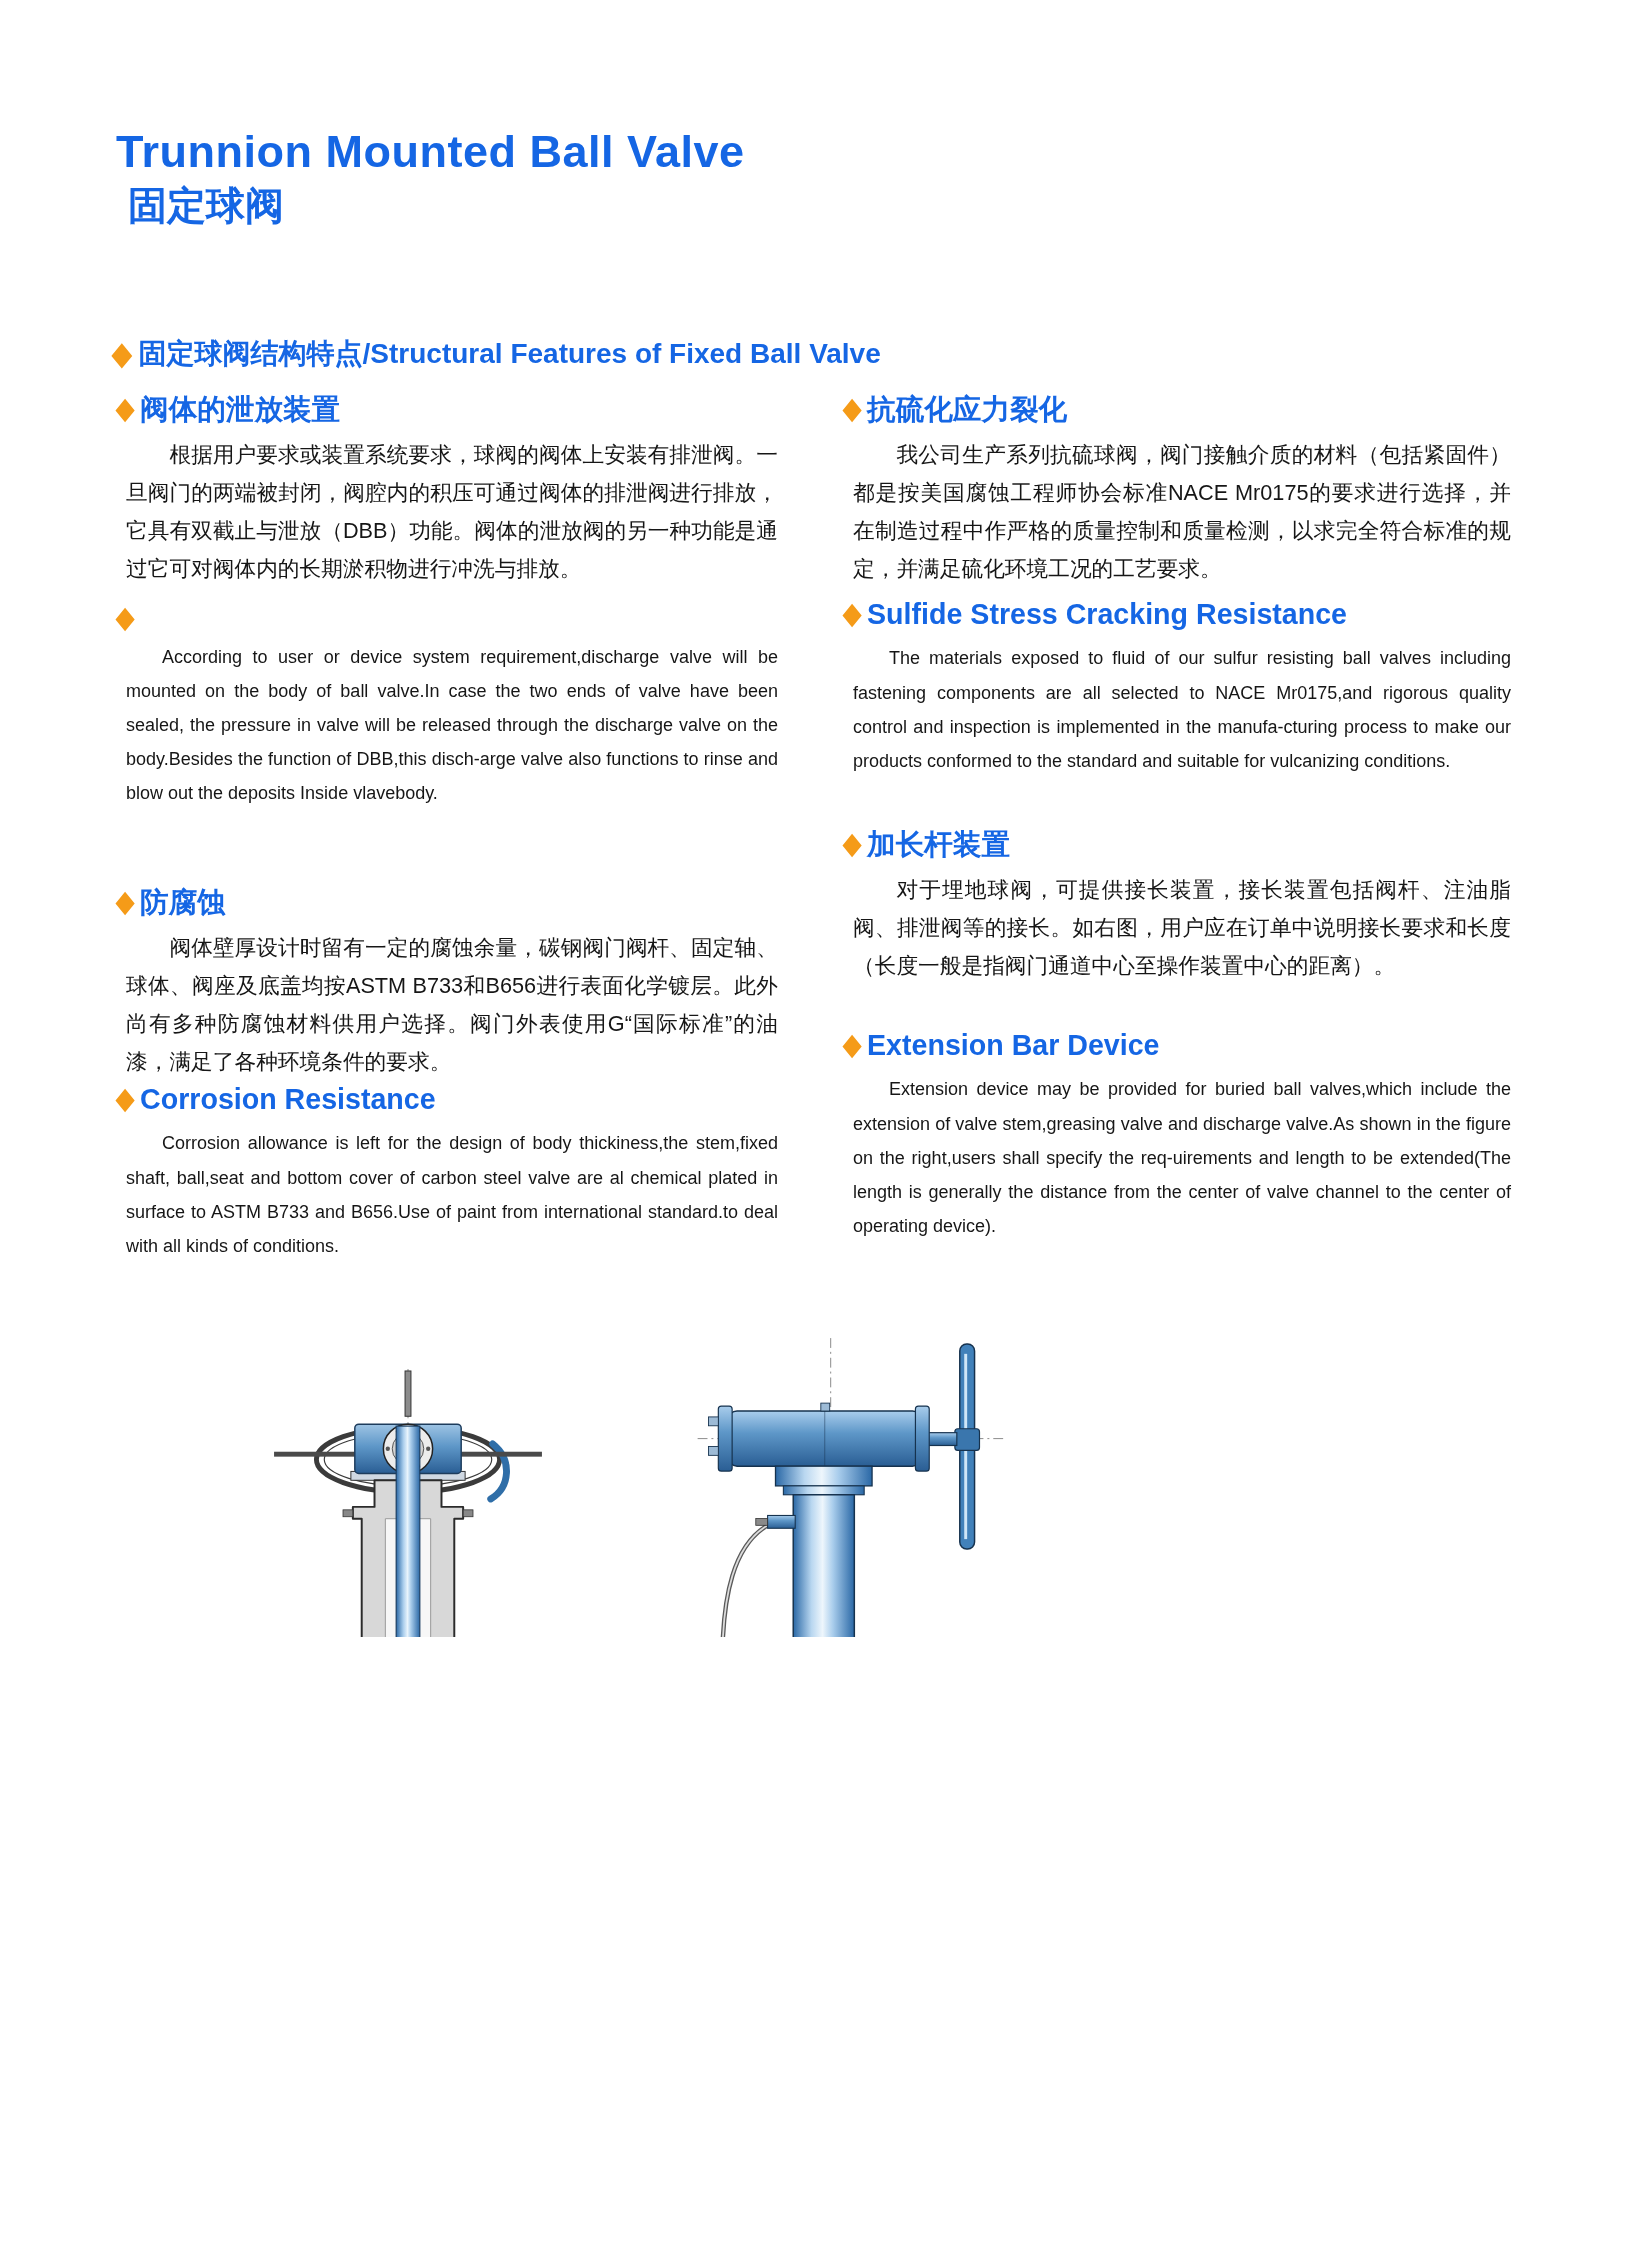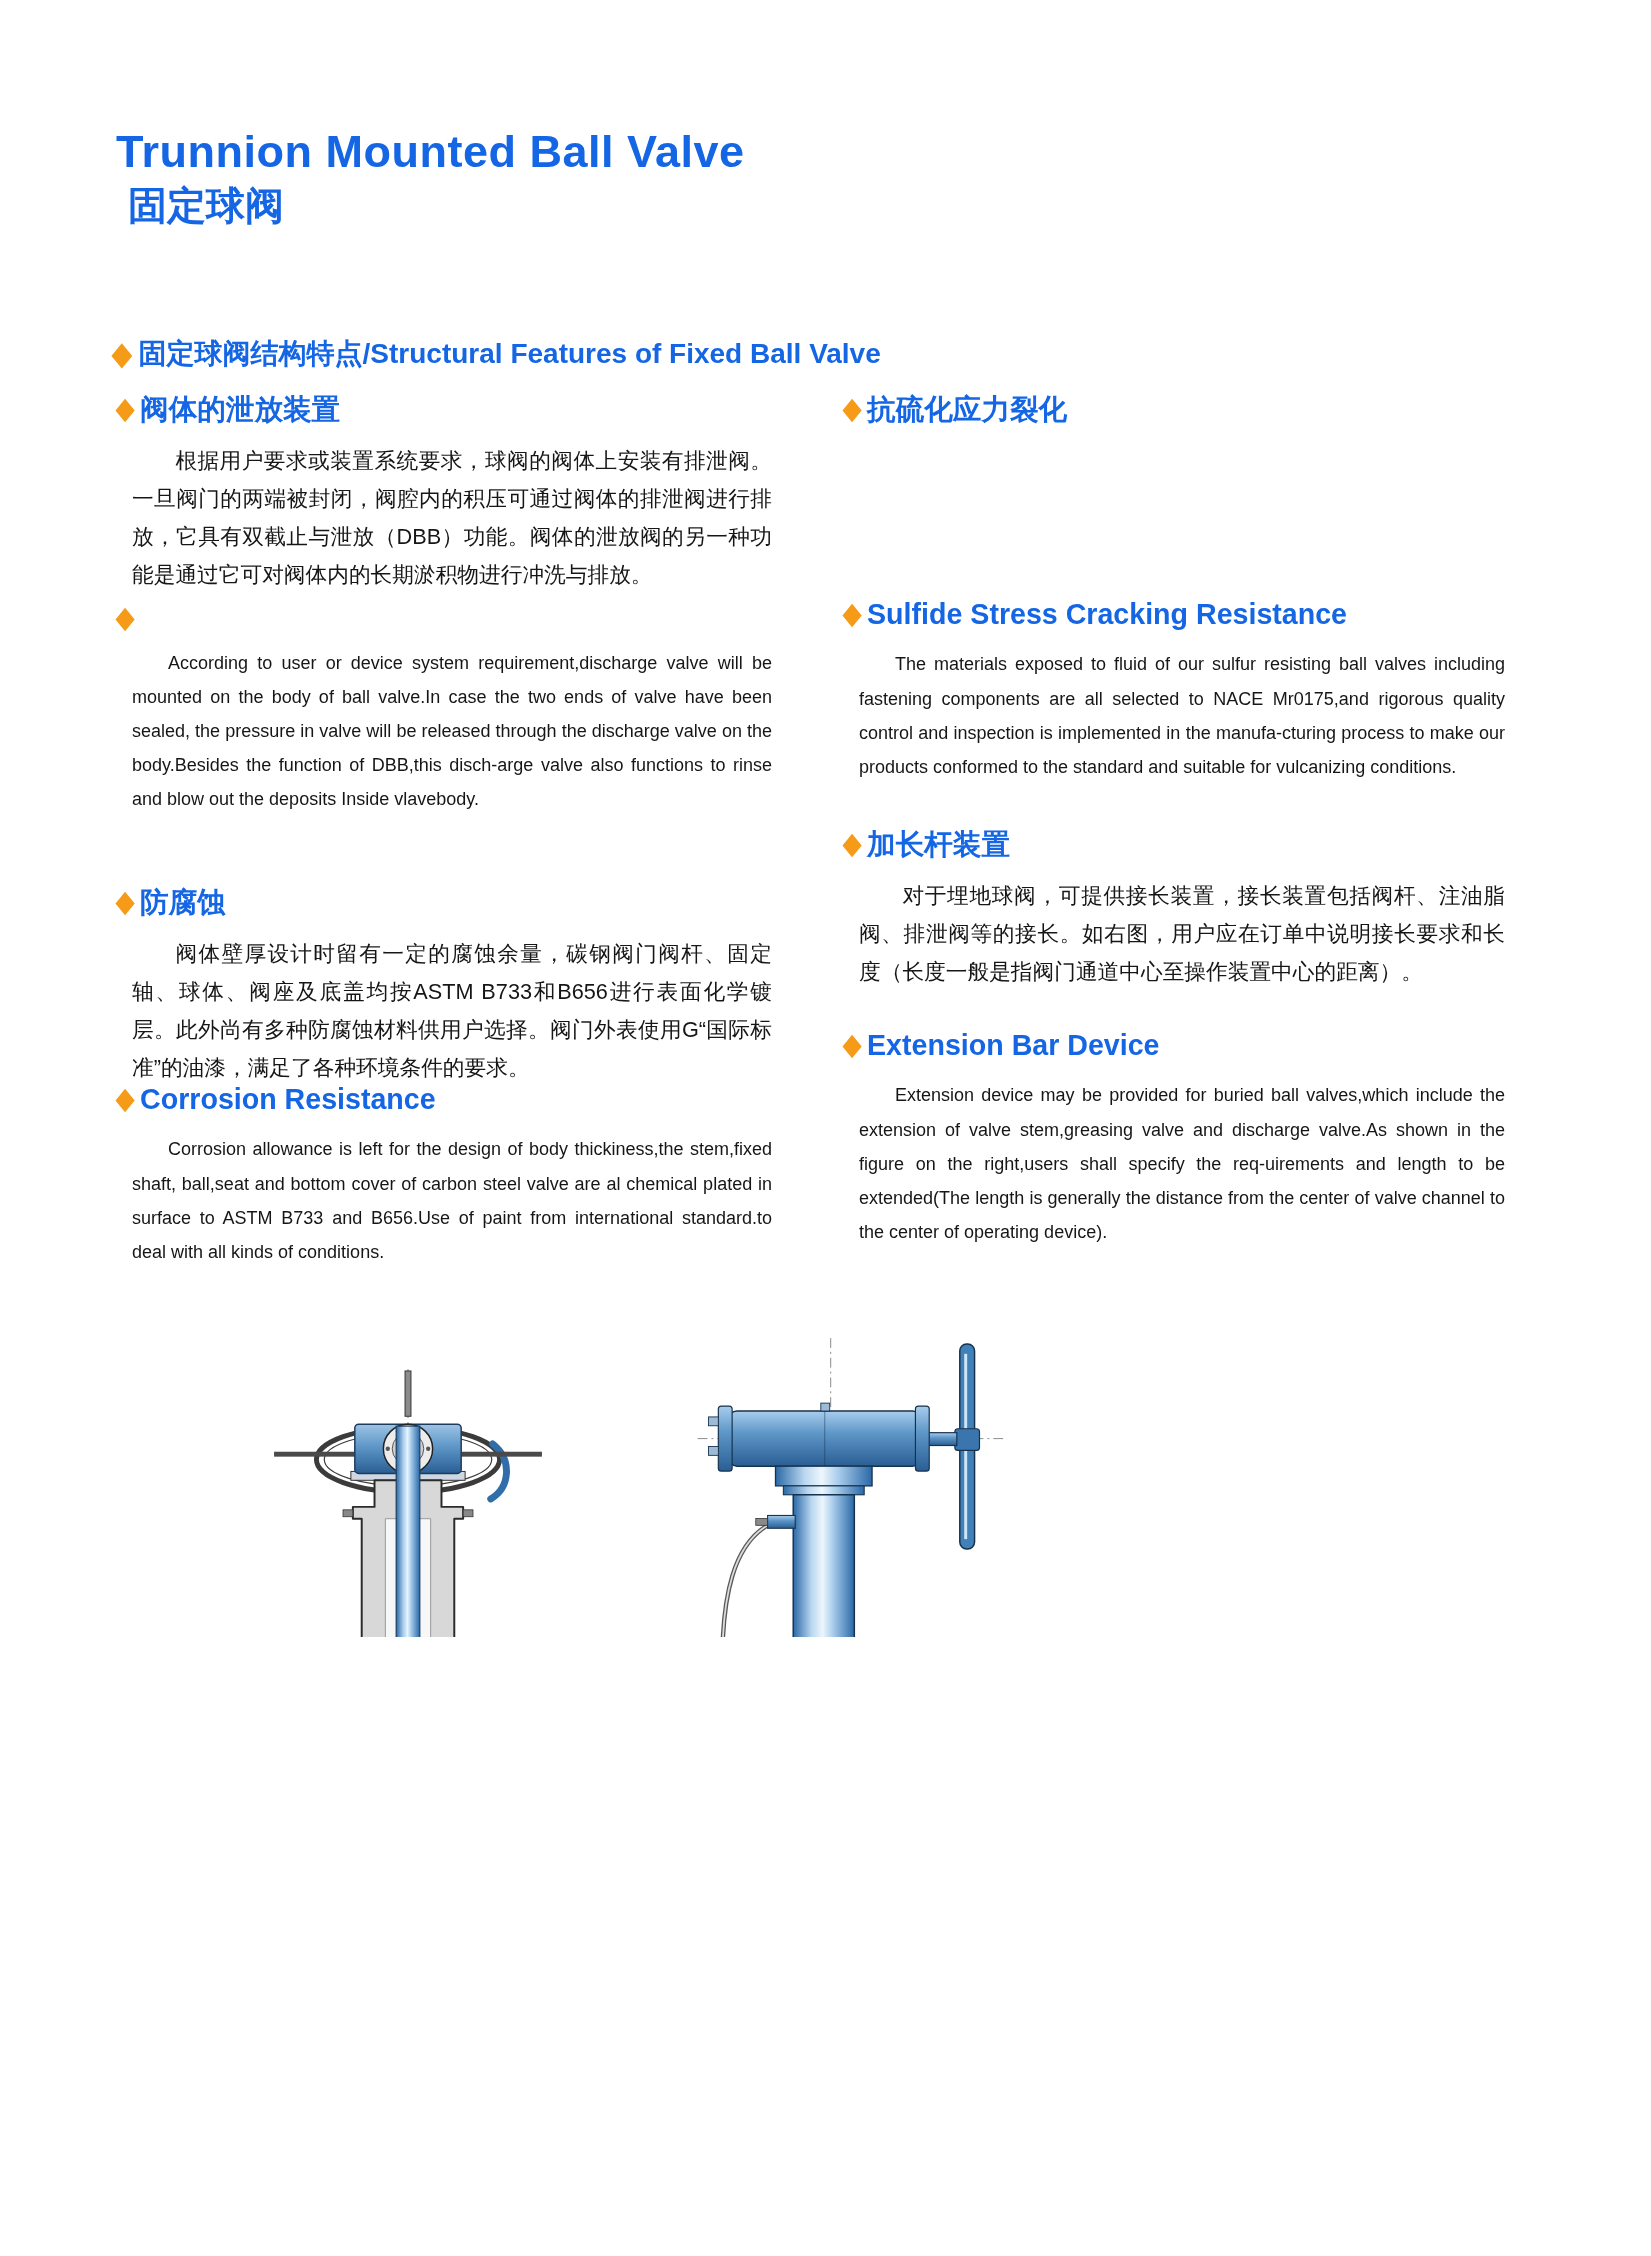--- a/index.html
+++ b/index.html
@@ -15,21 +15,21 @@
   .page-title{position:absolute;left:116px;top:126px;font-size:45px;font-weight:bold;color:var(--blue);letter-spacing:0.5px;}
   .page-subtitle{position:absolute;left:128px;top:179px;font-size:39px;font-weight:600;color:var(--blue);}
 
   .section-title{position:absolute;left:112px;top:335px;font-size:28px;font-weight:bold;color:var(--blue);display:flex;align-items:center;gap:6.9px;}
 
   .sec{position:absolute;left:116px;width:672px;}
   .sec.rcol{left:843px;width:678px;}
   .sec h3{margin:0 0 9.9px 0;font-size:28.6px;line-height:1.2;font-weight:bold;color:var(--blue);display:flex;align-items:center;gap:5.9px;}
   .dia{color:var(--orange);display:inline-block;line-height:1;transform:scaleY(1.22);font-size:23.6px;flex:0 0 auto;}
   .section-title .dia{font-size:25.6px;}
-  .para{margin:16px;text-align:justify;color:var(--ink);}
+  .para{margin:10px;text-align:justify;color:var(--ink);}
   .para.zh{font-size:21.7px;line-height:1.74;text-indent:2em;}
   .para.en{font-size:18px;line-height:1.9;text-indent:2em;}
 
   .fig{position:absolute;}
   .caption{position:absolute;width:296px;text-align:center;color:#0d0d0d;}
   .caption .zh{font-size:23.6px;line-height:29.6px;}
   .caption .en{font-size:22.7px;line-height:29.6px;}
 
   .watermark{position:absolute;left:1200px;top:2150px;font-size:25.6px;font-weight:bold;letter-spacing:6.9px;color:rgba(40,40,40,0.06);}
 
@@ -79,20 +79,21 @@
         <span>Corrosion Resistance</span>
       </h3>
     <p class="para en">Corrosion allowance is left for the design of body thickiness,the stem,fixed shaft, ball,seat and bottom cover of carbon steel valve are al chemical plated in surface to ASTM B733 and B656.Use of paint from international standard.to deal with all kinds of conditions.</p>
   </div>
 
   <div class="sec rcol" style="top:392px">
     <h3>
         <span class="dia">◆</span>
         <span>抗硫化应力裂化</span>
       </h3>
+    <p class="para zh">我公司生产系列抗硫球阀，阀门接触介质的材料（包括紧固件）都是按美国腐蚀工程师协会标准NACE Mr0175的要求进行选择，并在制造过程中作严格的质量控制和质量检测，以求完全符合标准的规定，并满足硫化环境工况的工艺要求。</p>
   </div>
 
   <div class="sec rcol" style="top:597px">
     <h3>
         <span class="dia">◆</span>
         <span>Sulfide Stress Cracking Resistance</span>
       </h3>
     <p class="para en">The materials exposed to fluid of our sulfur resisting ball valves including fastening components are all selected to NACE Mr0175,and rigorous quality control and inspection is implemented in the manufa-cturing process to make our products conformed to the standard and suitable for vulcanizing conditions.</p>
   </div>
 

